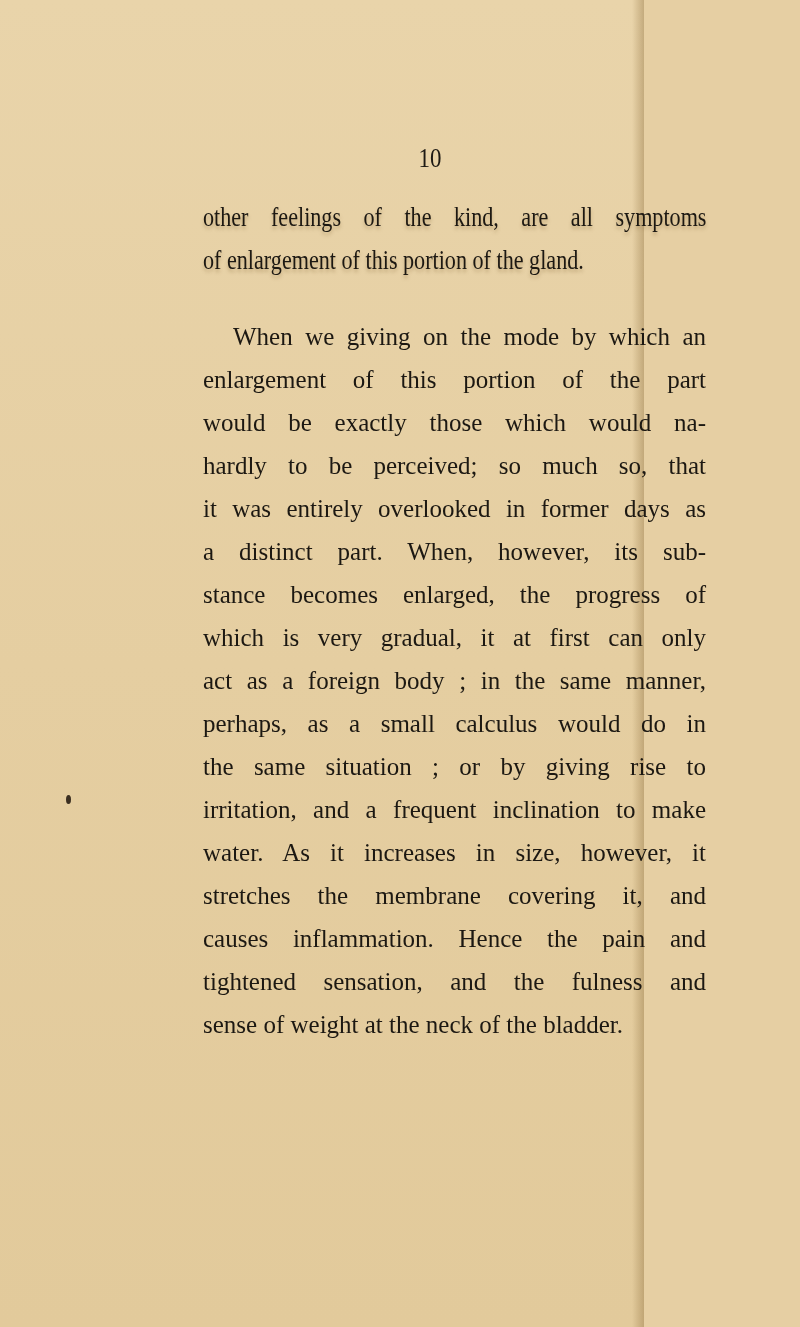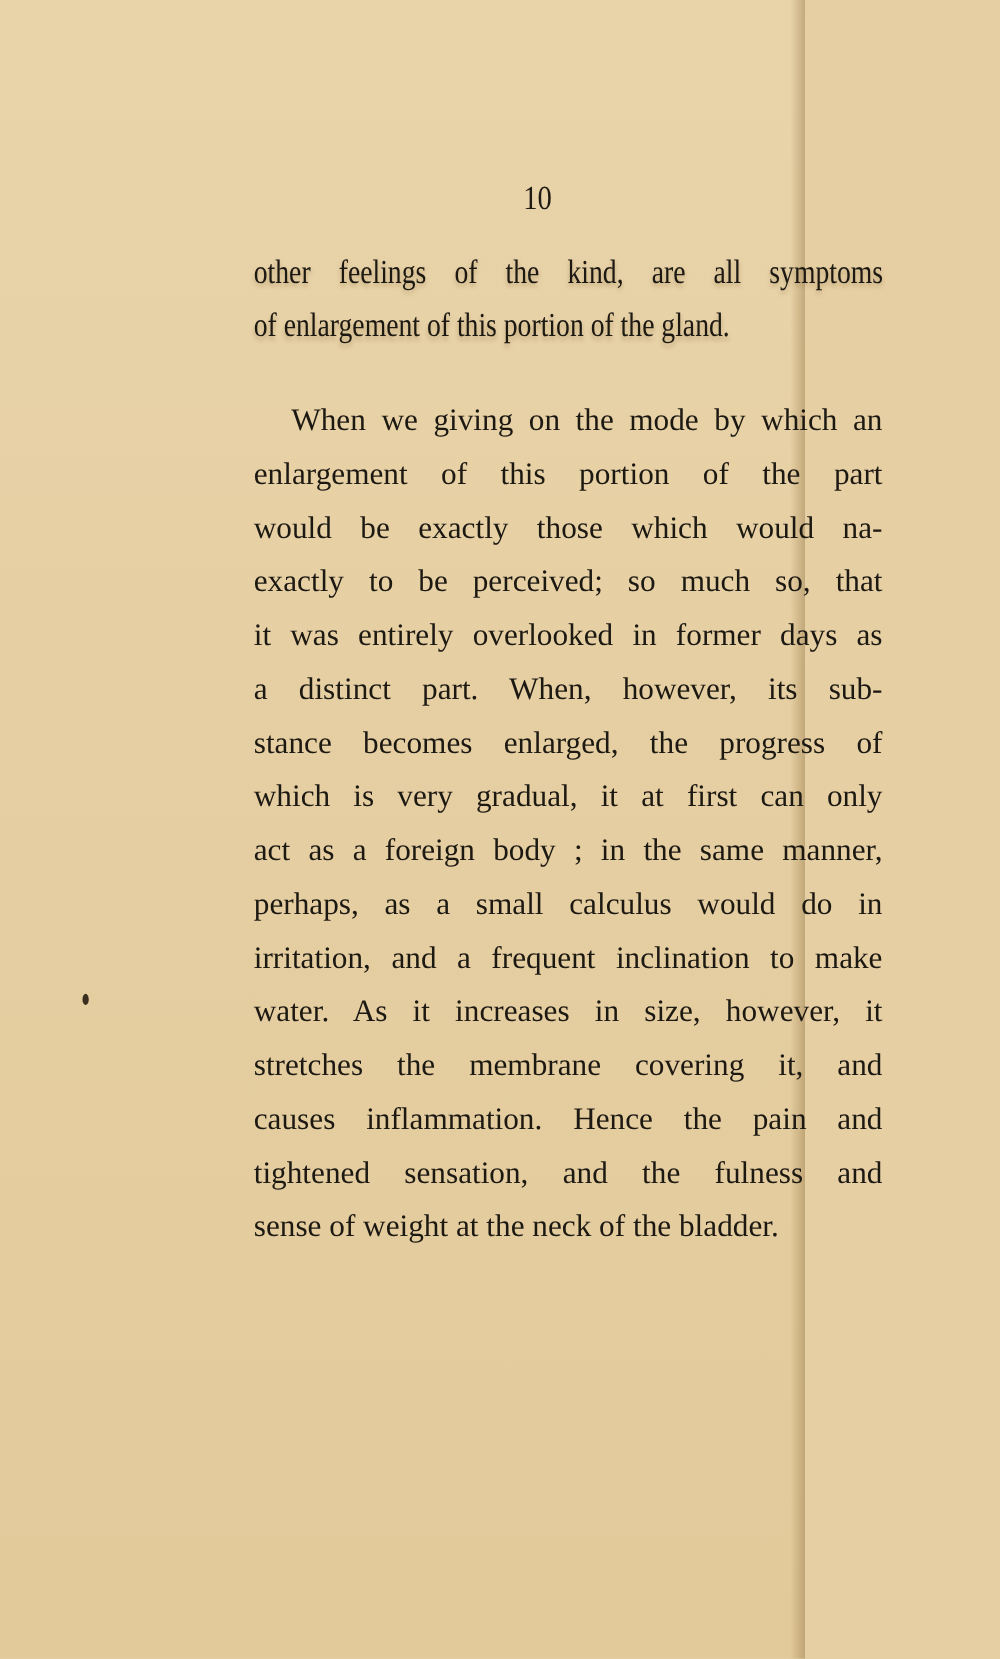--- a/index.html
+++ b/index.html
@@ -89,27 +89,28 @@
 
   <div class="text-block first-para">
     <span class="line">other feelings of the kind, are all symptoms</span>
     <span class="line last">of enlargement of this portion of the gland.</span>
   </div>
 
   <div class="text-block second-para">
     <span class="line indent">When we giving on the mode by which an</span>
     <span class="line">enlargement of this portion of the part</span>
     <span class="line">would be exactly those which would na-</span>
-    <span class="line">exactly to be perceived; so much so, that</span>
+    <span class="line">hardly to be perceived; so much so, that</span>
     <span class="line">it was entirely overlooked in former days as</span>
     <span class="line">a distinct part. When, however, its sub-</span>
     <span class="line">stance becomes enlarged, the progress of</span>
     <span class="line">which is very gradual, it at first can only</span>
     <span class="line">act as a foreign body ; in the same manner,</span>
     <span class="line">perhaps, as a small calculus would do in</span>
+    <span class="line">the same situation ; or by giving rise to</span>
     <span class="line">irritation, and a frequent inclination to make</span>
     <span class="line">water. As it increases in size, however, it</span>
     <span class="line">stretches the membrane covering it, and</span>
     <span class="line">causes inflammation. Hence the pain and</span>
     <span class="line">tightened sensation, and the fulness and</span>
     <span class="line last">sense of weight at the neck of the bladder.</span>
   </div>
 
   <div class="stray-mark"></div>
 </div>

